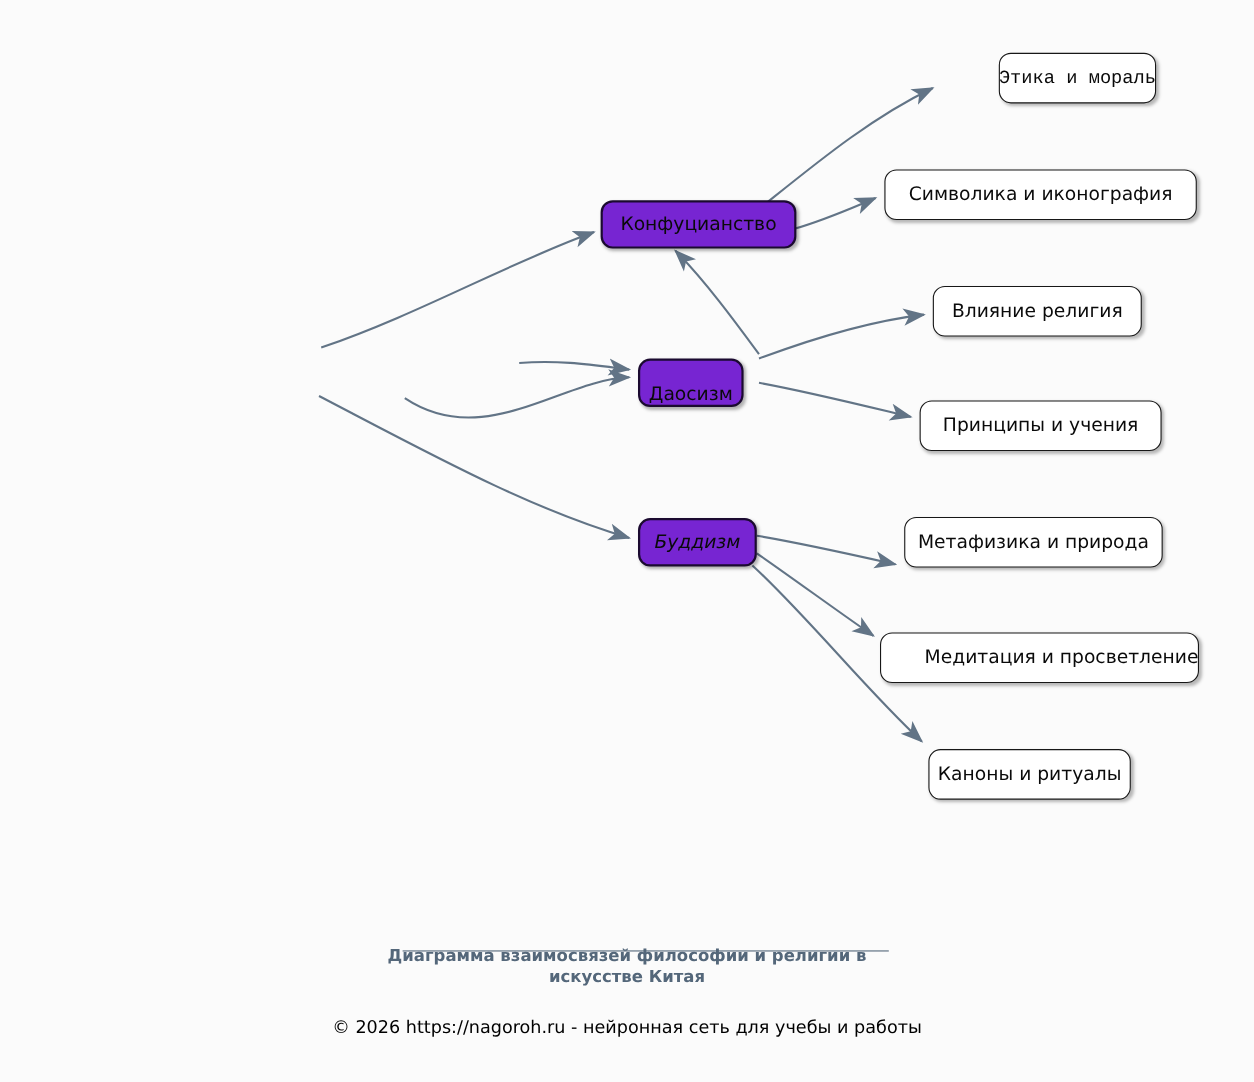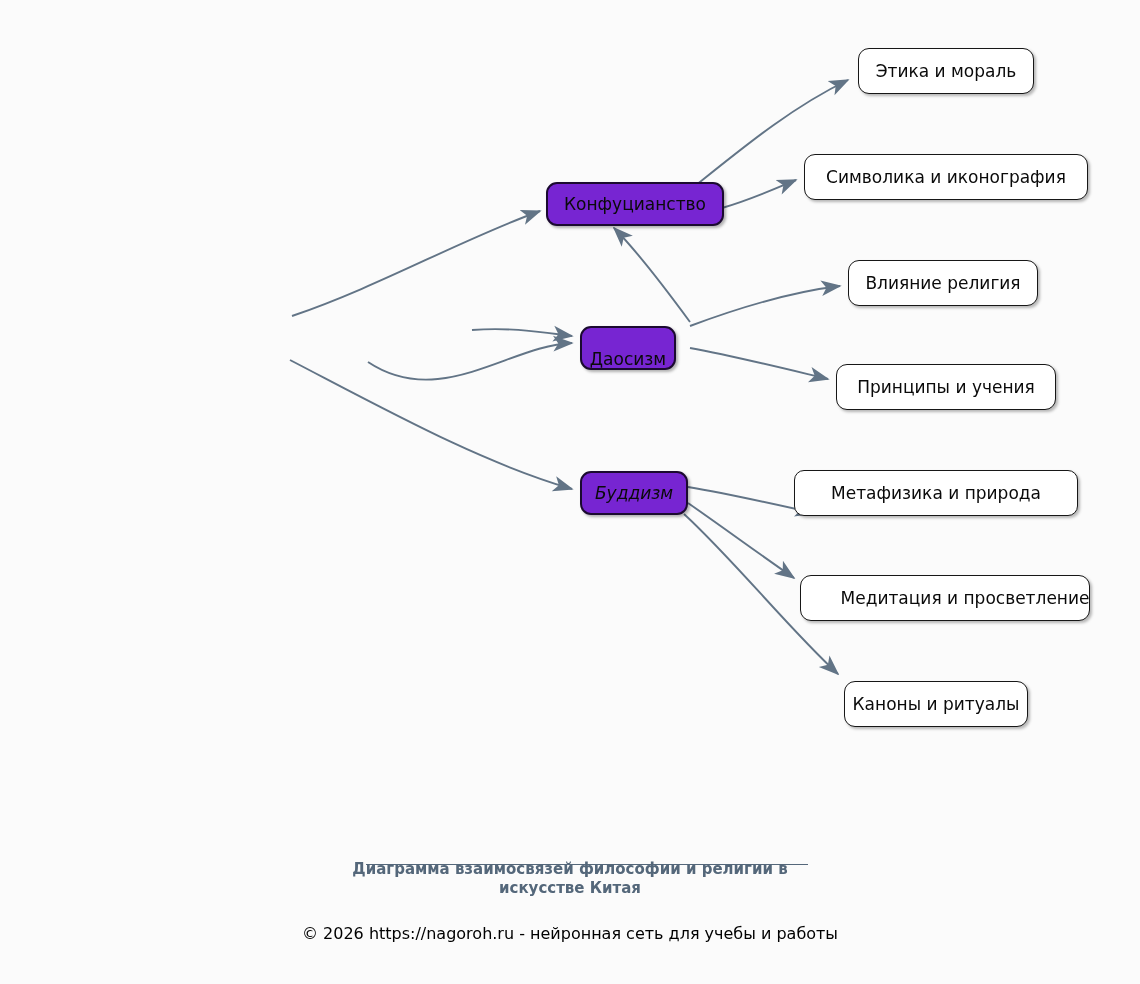--- a/index.html
+++ b/index.html
@@ -121,41 +121,41 @@
       <path d="M 688,487 C 730,494 774,504 814,513"></path>
       <path d="M 688,503 C 724,528 762,556 794,578"></path>
       <path d="M 684,514 C 734,560 790,630 838,674"></path>
     </g>
   </svg>
 
 
   <div class="node node-branch" style="left:546px; top:182px; width:178px; height:44px;">
     <span>Конфуцианство</span>
   </div>
-  <div class="node node-leaf" style="left:858px; top:48px; width:176px; height:46px;">
+  <div class="node node-leaf" style="left:908px; top:48px; width:143px; height:46px;font-family:Liberation Mono, monospace;">
     <span>Этика и мораль</span>
   </div>
   <div class="node node-leaf" style="left:804px; top:154px; width:284px; height:46px;">
     <span>Символика и иконография</span>
   </div>
 
   <div class="node node-branch" style="left:580px; top:326px; width:96px; height:44px;align-items:flex-end;">
     <span>Даосизм</span>
   </div>
   <div class="node node-leaf" style="left:848px; top:260px; width:190px; height:46px;">
     <span>Влияние религия</span>
   </div>
   <div class="node node-leaf" style="left:836px; top:364px; width:220px; height:46px;">
     <span>Принципы и учения</span>
   </div>
 
   <div class="node node-branch" style="left:580px; top:471px; width:108px; height:44px;font-style:italic;">
     <span>Буддизм</span>
   </div>
-  <div class="node node-leaf" style="left:794px; top:470px; width:284px; height:46px;border-radius:10px;">
+  <div class="node node-leaf" style="left:822px; top:470px; width:235px; height:46px;">
     <span>Метафизика и природа</span>
   </div>
   <div class="node node-leaf" style="left:800px; top:575px; width:290px; height:46px;padding-left:40px;">
     <span>Медитация и просветление</span>
   </div>
   <div class="node node-leaf" style="left:844px; top:681px; width:184px; height:46px;">
     <span>Каноны и ритуалы</span>
   </div>
 
   <div class="caption caption-title">

